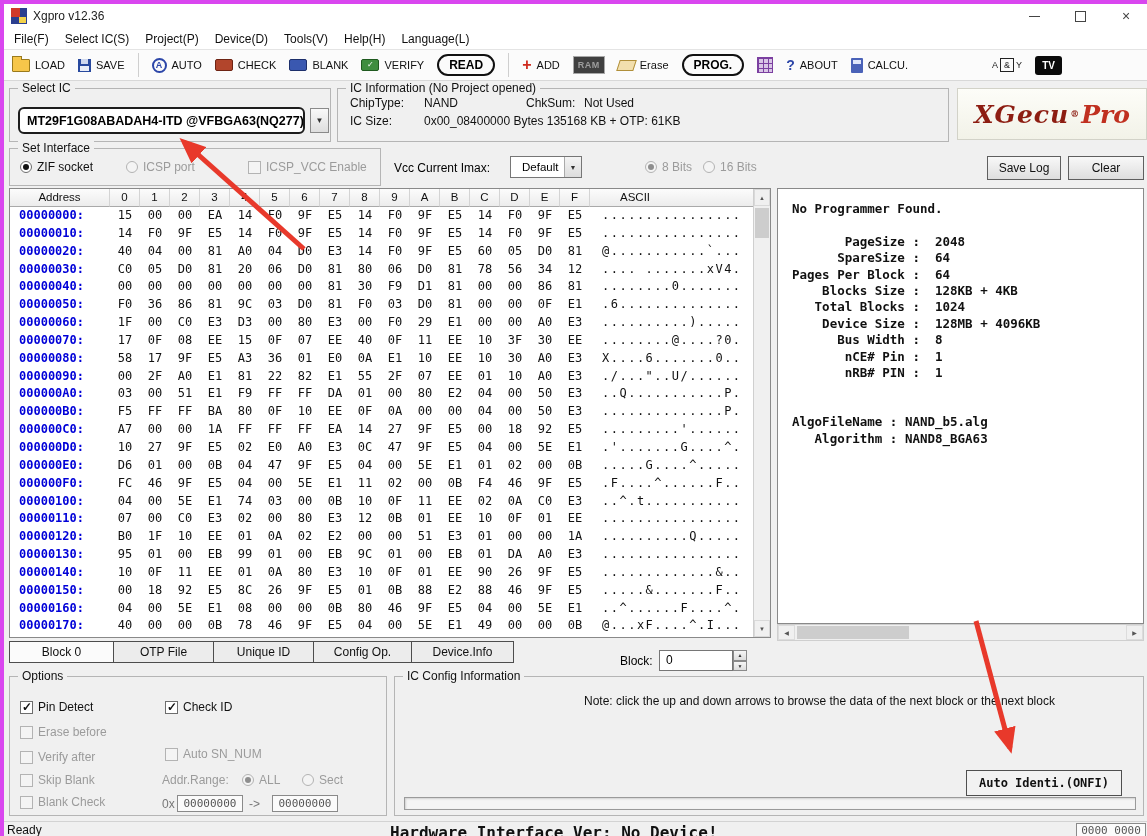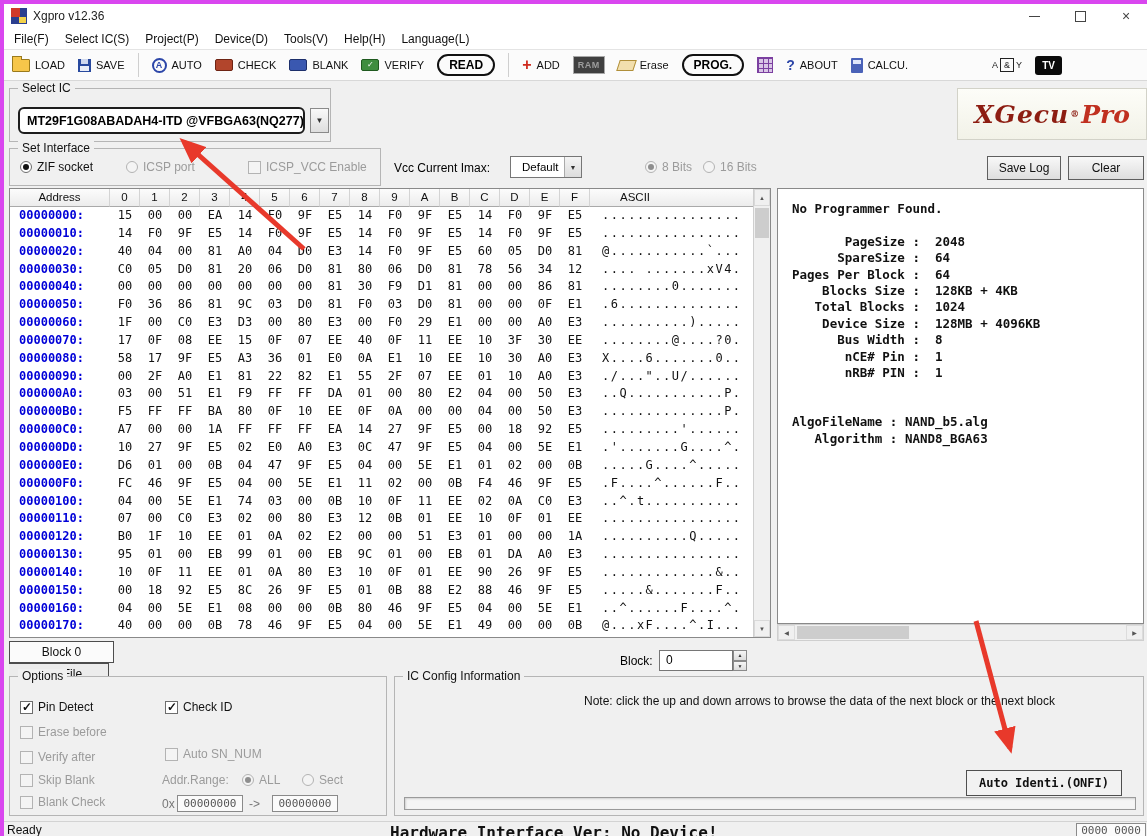--- a/index.html
+++ b/index.html
@@ -108,21 +108,21 @@
   .vthumb{position:absolute;left:1px;top:19px;width:14px;height:30px;background:#cdcdcd;}
 
   
   .logpanel{position:absolute;left:773px;top:184px;width:367px;height:436px;background:#fff;border:1px solid #898989;box-sizing:border-box;overflow:hidden;}
   .logtext{margin:0;padding:12px 0 0 14px;font-family:"DejaVu Sans Mono",monospace;font-size:12.5px;font-weight:bold;line-height:16.4px;color:#111;}
   .hscroll{position:absolute;left:773px;top:620px;width:367px;height:17px;background:#f0f0f0;border:1px solid #cfcfcf;box-sizing:border-box;}
   .harrow{position:absolute;top:0;width:17px;height:15px;display:flex;align-items:center;justify-content:center;font-size:6px;color:#555;background:#f0f0f0;border:1px solid #dcdcdc;box-sizing:border-box;}
   .hthumb{position:absolute;left:19px;top:1px;width:112px;height:13px;background:#cdcdcd;}
 
   
-  .tabstrip{position:absolute;left:5px;top:637px;height:22px;display:flex;flex-direction:column;}
+  .tabstrip{position:absolute;left:5px;top:637px;height:22px;display:flex;}
   .tab{box-sizing:border-box;border:1px solid #4d4d4d;border-left-width:0;background:#ececec;font-size:12px;text-align:center;line-height:20px;color:#111;}
   .tab:first-child{border-left-width:1px;}
   .tab.active{background:#fbfbfb;}
 
   
   .block-label{position:absolute;left:616px;top:650px;font-size:12px;}
   .block-field{position:absolute;left:655px;top:646px;width:74px;height:21px;border:1px solid #767676;background:#fff;box-sizing:border-box;font-size:12px;padding:2px 0 0 6px;}
   .spin{position:absolute;left:729px;top:646px;width:14px;height:21px;}
   .spinbtn{width:14px;height:10.5px;background:linear-gradient(#f6f6f6,#ddd);border:1px solid #8a8a8a;box-sizing:border-box;display:flex;align-items:center;justify-content:center;font-size:5px;color:#333;}
 
@@ -229,20 +229,29 @@
       </div>
     <div class="tv-icon">TV</div>
   </div>
 
   <div class="group" style="left:5px;top:84px;width:322px;height:54px;">
     <span class="glabel">Select IC</span>
     <div class="combo-ic">MT29F1G08ABADAH4-ITD  @VFBGA63(NQ277)</div>
     <div class="combo-drop">▼</div>
   </div>
 
+  <div class="group" style="left:333px;top:84px;width:612px;height:54px;">
+    <span class="glabel">IC Information (No Project opened)</span>
+    <span class="ici-span" style="left:12px;top:7px;">ChipType:</span>
+    <span class="ici-span" style="left:86px;top:7px;">NAND</span>
+    <span class="ici-span" style="left:188px;top:7px;">ChkSum:</span>
+    <span class="ici-span" style="left:246px;top:7px;">Not Used</span>
+    <span class="ici-span" style="left:12px;top:25px;">IC Size:</span>
+    <span class="ici-span" style="left:86px;top:25px;">0x00_08400000 Bytes 135168 KB  + OTP: 61KB</span>
+  </div>
 
   <div class="logo">
     <span class="xg">XGecu</span>
       <span class="reg">®</span>
       <span class="pro">Pro</span>
   </div>
 
   <div class="group" style="left:5px;top:144px;width:372px;height:38px;">
     <span class="glabel">Set Interface</span>
     <label class="radio sel" style="left:10px;top:11px;">

